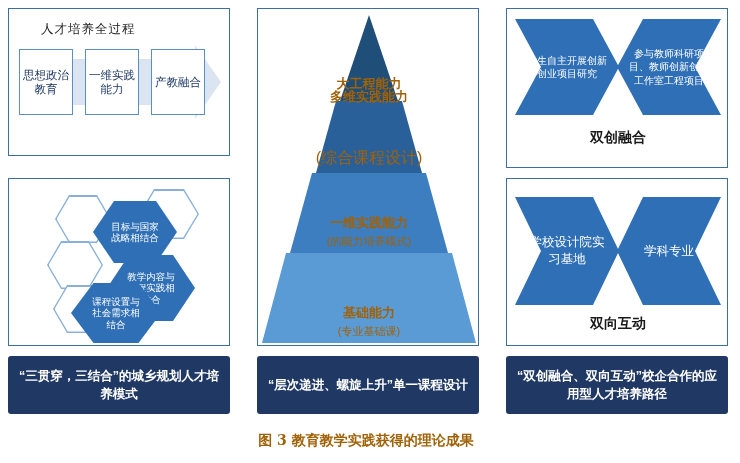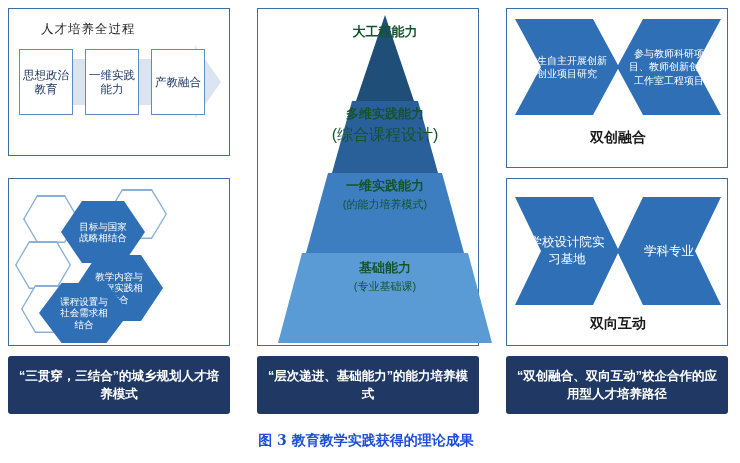--- a/index.html
+++ b/index.html
@@ -94,20 +94,21 @@
     position: absolute;
     box-sizing: border-box;
     display: flex;
     align-items: center;
     justify-content: center;
     text-align: center;
     line-height: 1.2;
   }
   .hex-shape {
     clip-path: polygon(25% 0%, 75% 0%, 100% 50%, 75% 100%, 25% 100%, 0% 50%);
+    margin-left: 32px;
   }
   .hex-outline {
     background: #8ab0d8;
   }
   .hex-inner {
     position: absolute;
     left: 1.5px; top: 1.5px; right: 1.5px; bottom: 1.5px;
     background: #ffffff;
     clip-path: polygon(25% 0%, 75% 0%, 100% 50%, 75% 100%, 25% 100%, 0% 50%);
   }
@@ -128,28 +129,28 @@
   
   .p-mid {
     left: 0; top: 0; width: 222px; height: 338px;
   }
   .pyr {
     position: absolute;
     left: 0; top: 0; width: 222px; height: 338px;
   }
   .tier {
     position: absolute;
-    left: 16px;
+    left: 0;
     width: 222px;
     display: flex;
     flex-direction: column;
     align-items: center;
-    justify-content: flex-start;
-    text-align: center;
-    color: #14532d;
+    justify-content: flex-end;
+    text-align: center;
+    color: #a16207;
     font-weight: bold;
   }
   .tier .sub { font-weight: normal; }
 
   .tier-1 { top: 6px;   height: 86px;  }
   .tier-2 { top: 92px;  height: 72px;  }
   .tier-3 { top: 164px; height: 80px;  }
   .tier-4 { top: 244px; height: 90px;  }
 
   
@@ -225,21 +226,21 @@
   
   .fig-caption {
     position: absolute;
     left: 0;
     top: 432px;
     width: 732px;
     text-align: center;
     font-family: "DejaVu Serif", serif;
     font-size: 14px;
     font-weight: bold;
-    color: #1d4ed8;
+    color: #a16207;
   }
 </style>
 </head>
 <body>
 
 <div class="figure">
 
   <div class="col col-left">
 
     <div class="panel p-left-top">
@@ -285,36 +286,36 @@
       <div class="pyr">
 
         <div class="tier tier-1" style="clip-path: polygon(111px 0, 140px 86px, 82px 86px); background:#1f4e79;"></div>
         <div class="tier tier-2" style="clip-path: polygon(78px 0, 144px 0, 164px 72px, 58px 72px); background:#2a6099;"></div>
         <div class="tier tier-3" style="clip-path: polygon(54px 0, 168px 0, 190px 80px, 32px 80px); background:#3c7ebf;"></div>
         <div class="tier tier-4" style="clip-path: polygon(28px 0, 194px 0, 218px 90px, 4px 90px); background:#5a9bd5;"></div>
 
         <div class="tier" style="top:14px; height:70px;">
           <div style="font-size:13px;">大工程能力</div>
         </div>
-        <div class="tier" style="top:96px; height:64px;">
+        <div class="tier" style="top:96px; height:64px;gap:40px;">
           <div style="font-size:13px;">多维实践能力</div>
           <div class="sub" style="font-size:16px; margin-top:2px;">(综合课程设计)</div>
         </div>
         <div class="tier" style="top:168px; height:72px;">
           <div style="font-size:13px;">一维实践能力</div>
           <div class="sub" style="font-size:11px; margin-top:2px;">(的能力培养模式)</div>
         </div>
         <div class="tier" style="top:250px; height:80px;">
           <div style="font-size:13px;">基础能力</div>
           <div class="sub" style="font-size:11px; margin-top:2px;">(专业基础课)</div>
         </div>
       </div>
     </div>
 
-    <div class="cap-box">“层次递进、基础能力”的能力培养模式</div>
+    <div class="cap-box">“层次递进、螺旋上升”单一课程设计</div>
   </div>
 
   <div class="col col-right">
 
     <div class="panel p-right-top">
       <div class="chev-wrap">
         <div class="chev chev-left">学生自主开展创新创业项目研究</div>
         <div class="chev chev-right">参与教师科研项目、教师创新创业工作室工程项目</div>
       </div>
       <div class="chev-label" style="top:120px;">双创融合</div>

